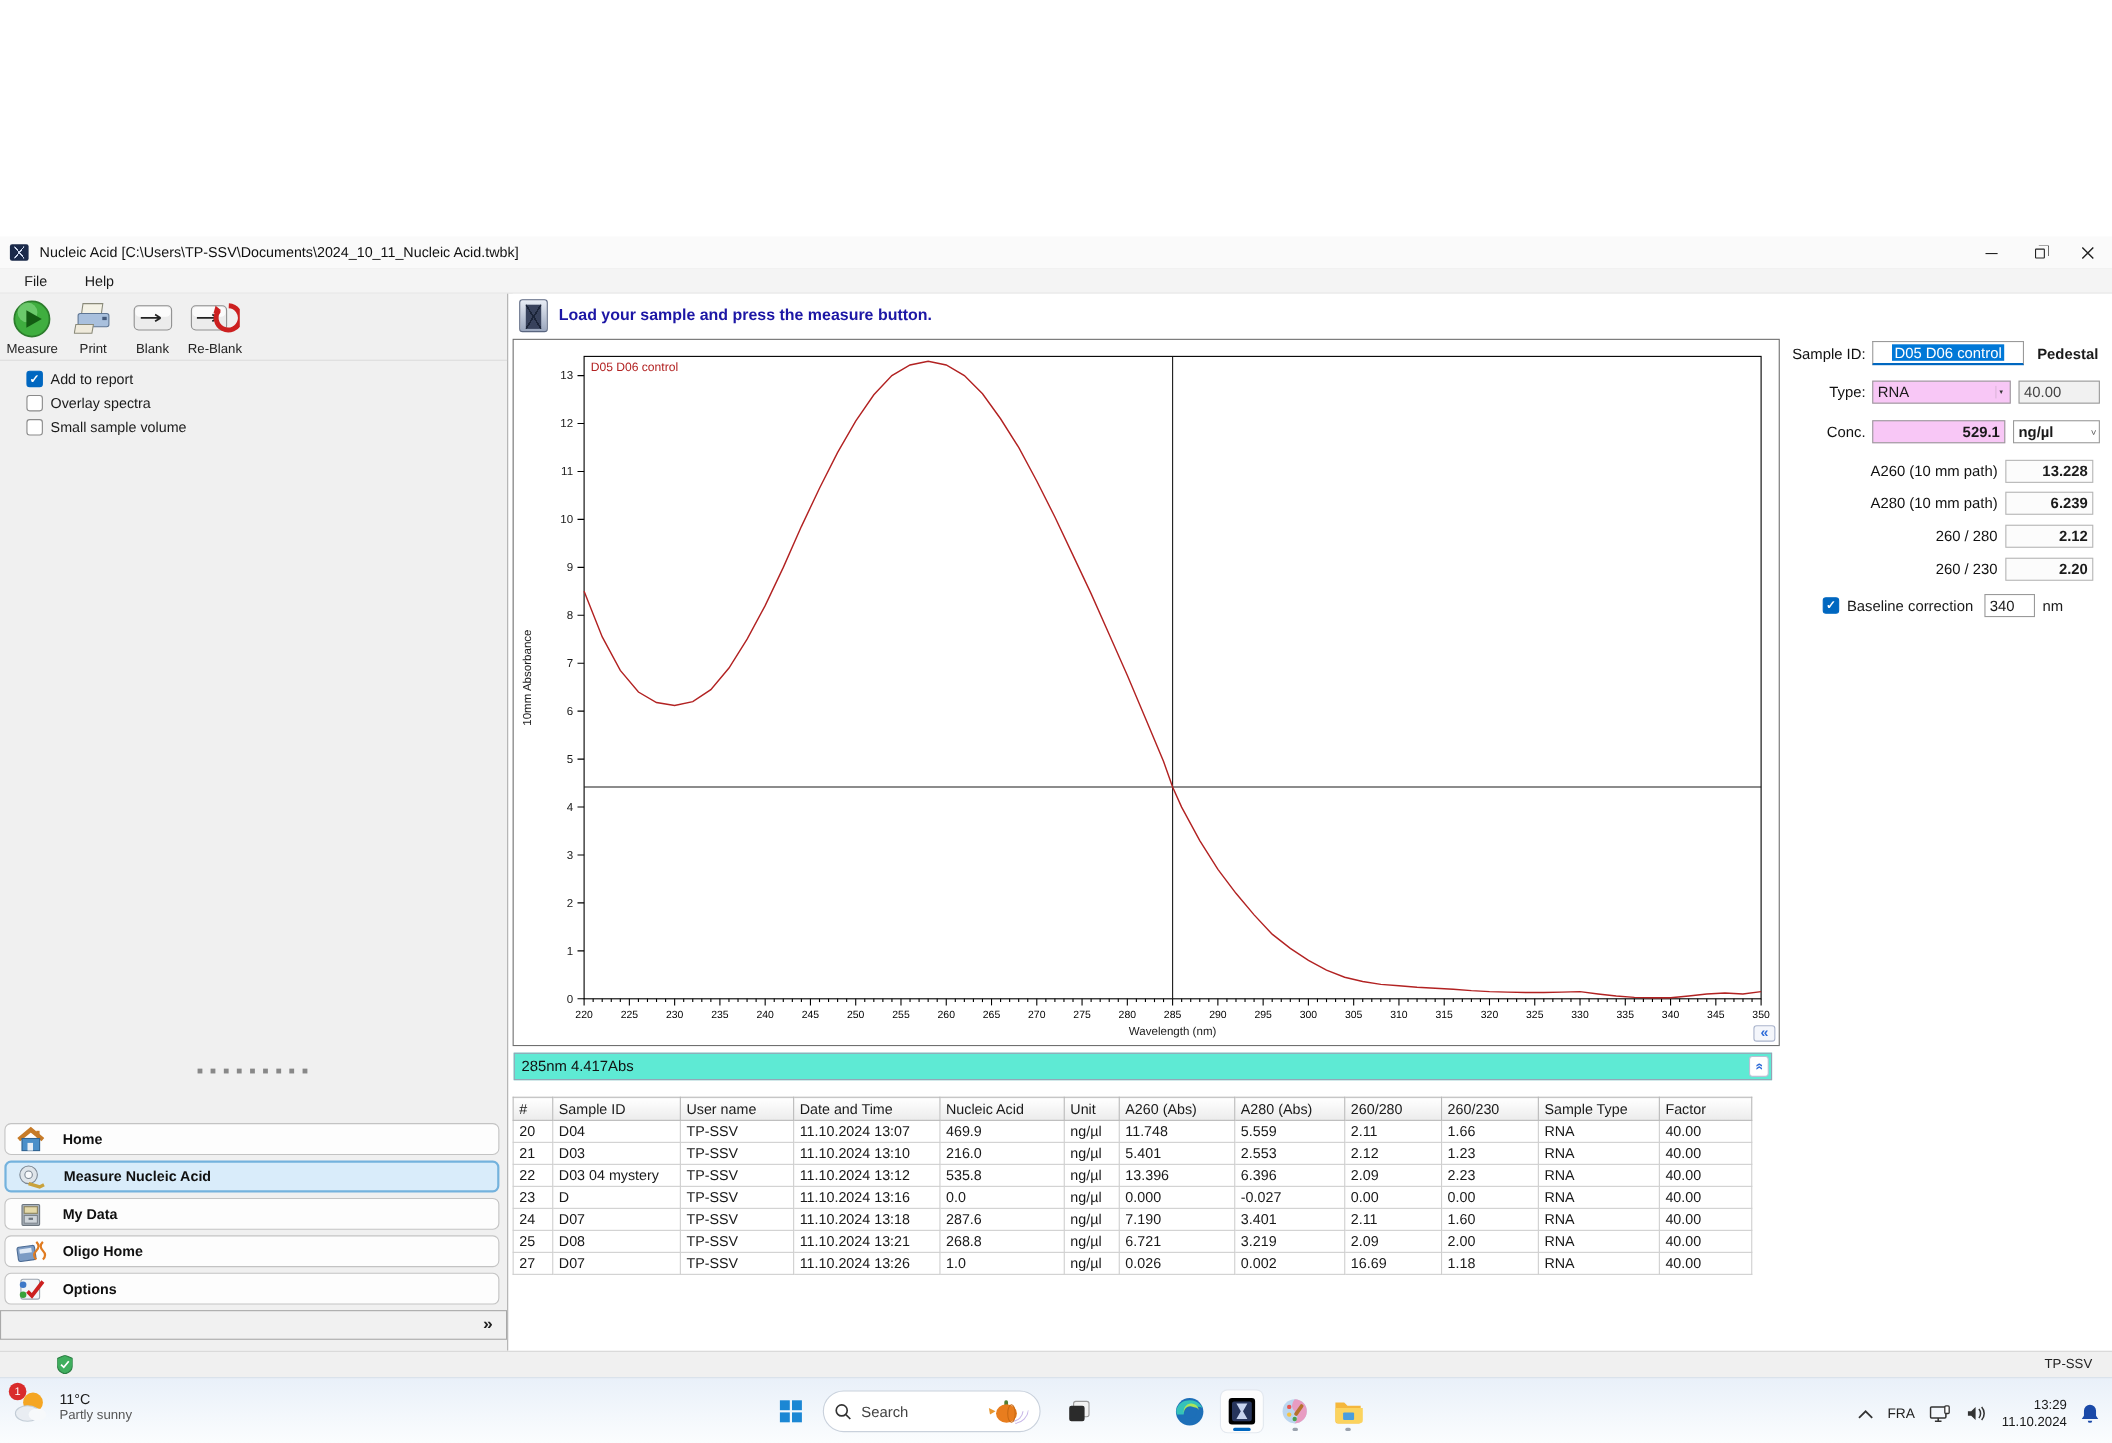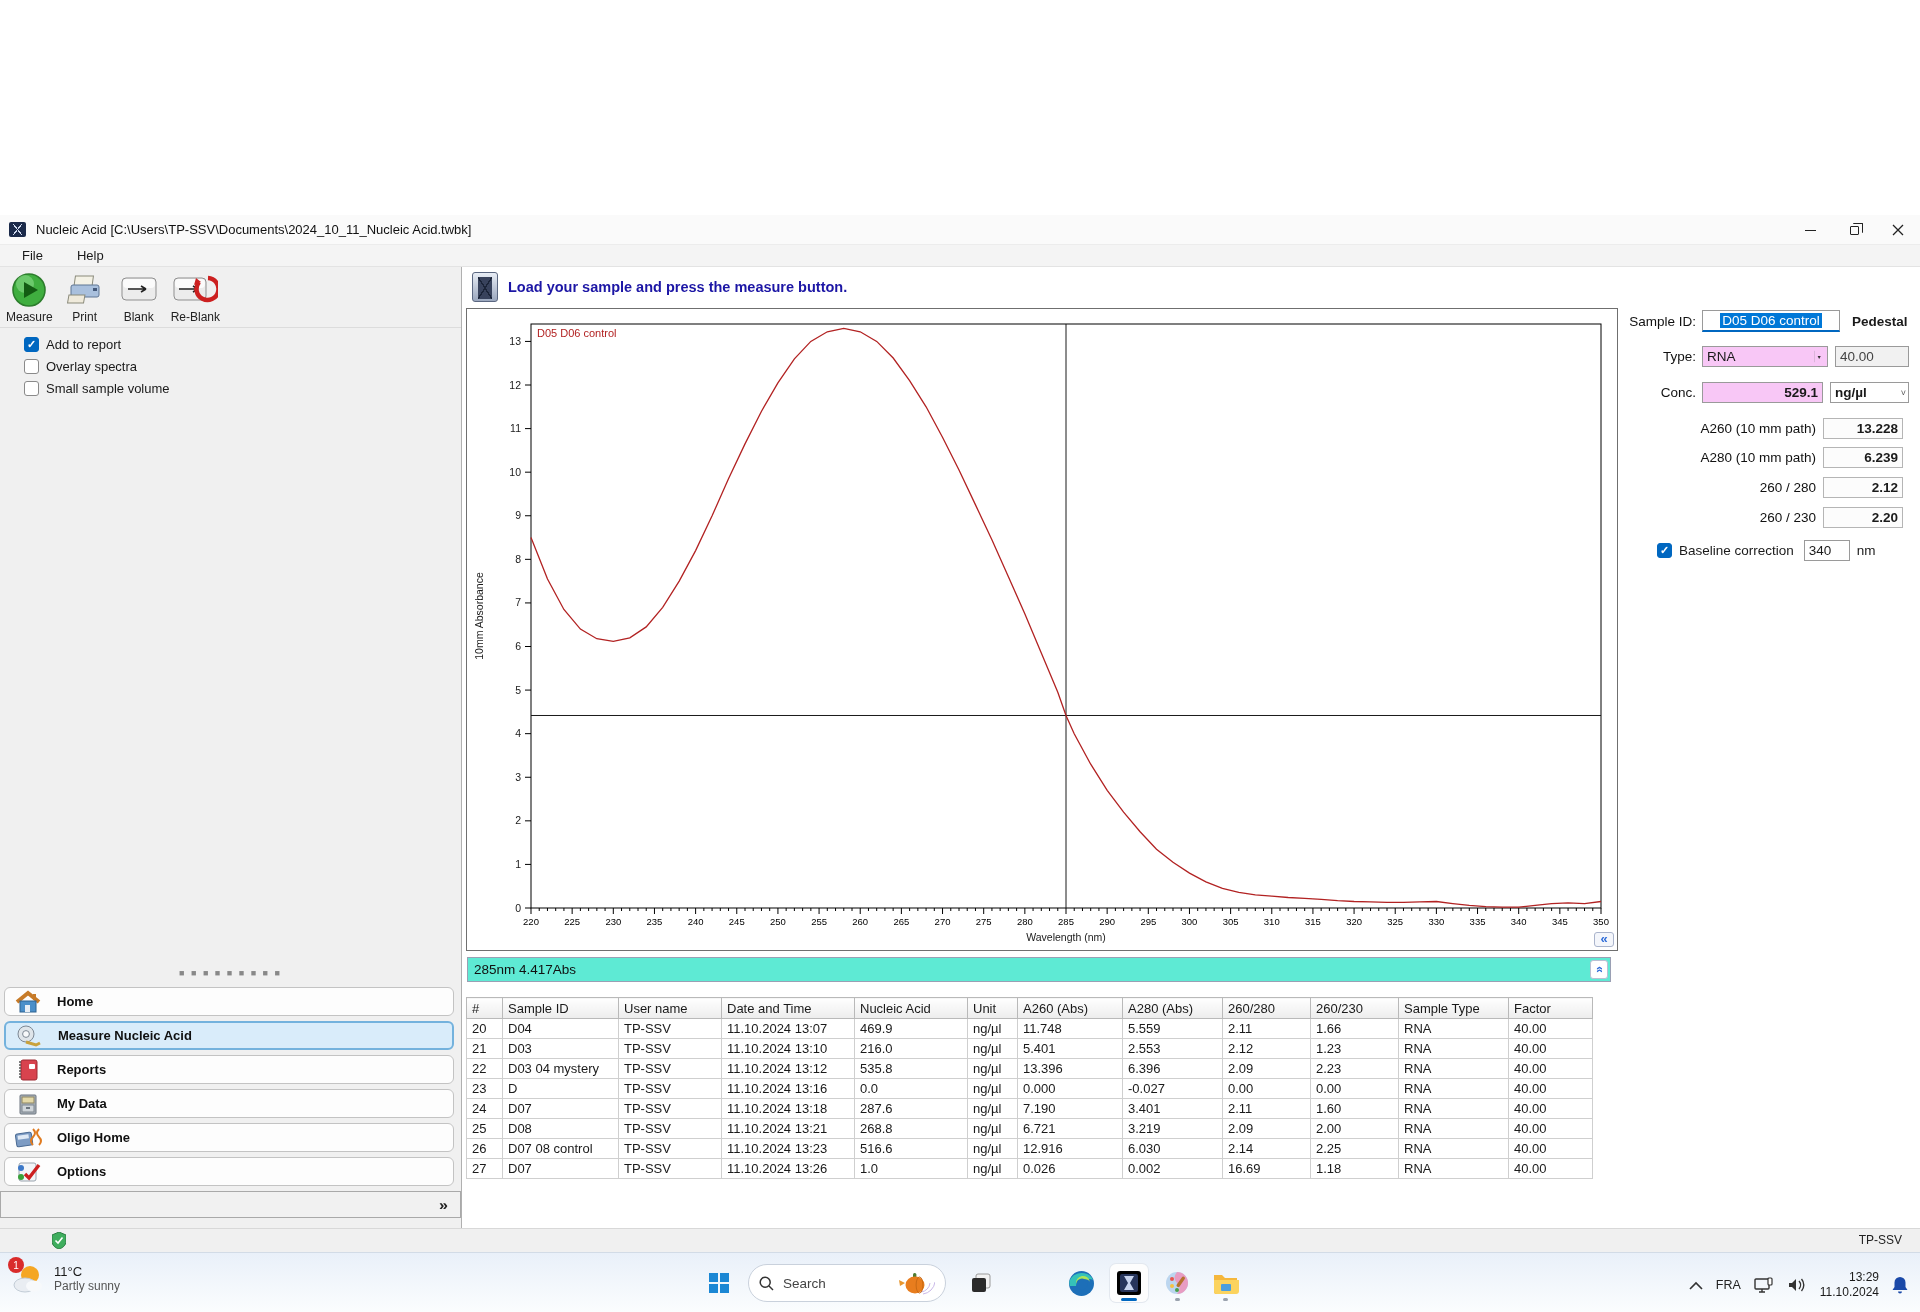--- a/index.html
+++ b/index.html
@@ -193,28 +193,20 @@
       </svg>
       <span>Home</span>
     </div>
     <div class="nav-item checked">
       <svg width="30" height="24" viewBox="0 0 30 24">
         <circle cx="12" cy="10" r="8" fill="#dfe5ea" stroke="#7d8894"></circle>
         <circle cx="12" cy="10" r="3.4" fill="#f7f9fb" stroke="#7d8894"></circle>
         <path d="M12 18 L22 21 L26 19" fill="none" stroke="#c9a23c" stroke-width="3"></path>
       </svg>
       <span>Measure Nucleic Acid</span>
-    </div>
-    <div class="nav-item">
-      <svg width="30" height="24" viewBox="0 0 30 24">
-        <rect x="8" y="2" width="16" height="20" rx="2" fill="#d8434e" stroke="#9d2a33"></rect>
-        <rect x="16" y="6" width="6" height="5" rx="1" fill="#fff"></rect>
-        <path d="M8 4 h-2 M8 7 h-2 M8 10 h-2 M8 13 h-2 M8 16 h-2 M8 19 h-2" stroke="#555" stroke-width="1.4"></path>
-      </svg>
-      <span>Reports</span>
     </div>
     <div class="nav-item">
       <svg width="30" height="24" viewBox="0 0 30 24">
         <rect x="7" y="3" width="16" height="19" rx="1" fill="#aab3bc" stroke="#6c757e"></rect>
         <rect x="9" y="5" width="12" height="6" fill="#e4d9a8" stroke="#8e8560"></rect>
         <rect x="9" y="13" width="12" height="7" fill="#cfd5da" stroke="#7d858d"></rect>
         <rect x="13" y="15" width="4" height="2" fill="#6c757e"></rect>
       </svg>
       <span>My Data</span>
     </div>
@@ -562,34 +554,20 @@
         <td>268.8</td>
         <td>ng/µl</td>
         <td>6.721</td>
         <td>3.219</td>
         <td>2.09</td>
         <td>2.00</td>
         <td>RNA</td>
         <td>40.00</td>
       </tr>
       <tr>
-        <td>26</td>
-        <td>D07 08 control</td>
-        <td>TP-SSV</td>
-        <td>11.10.2024 13:23</td>
-        <td>516.6</td>
-        <td>ng/µl</td>
-        <td>12.916</td>
-        <td>6.030</td>
-        <td>2.14</td>
-        <td>2.25</td>
-        <td>RNA</td>
-        <td>40.00</td>
-      </tr>
-      <tr>
         <td>27</td>
         <td>D07</td>
         <td>TP-SSV</td>
         <td>11.10.2024 13:26</td>
         <td>1.0</td>
         <td>ng/µl</td>
         <td>0.026</td>
         <td>0.002</td>
         <td>16.69</td>
         <td>1.18</td>

